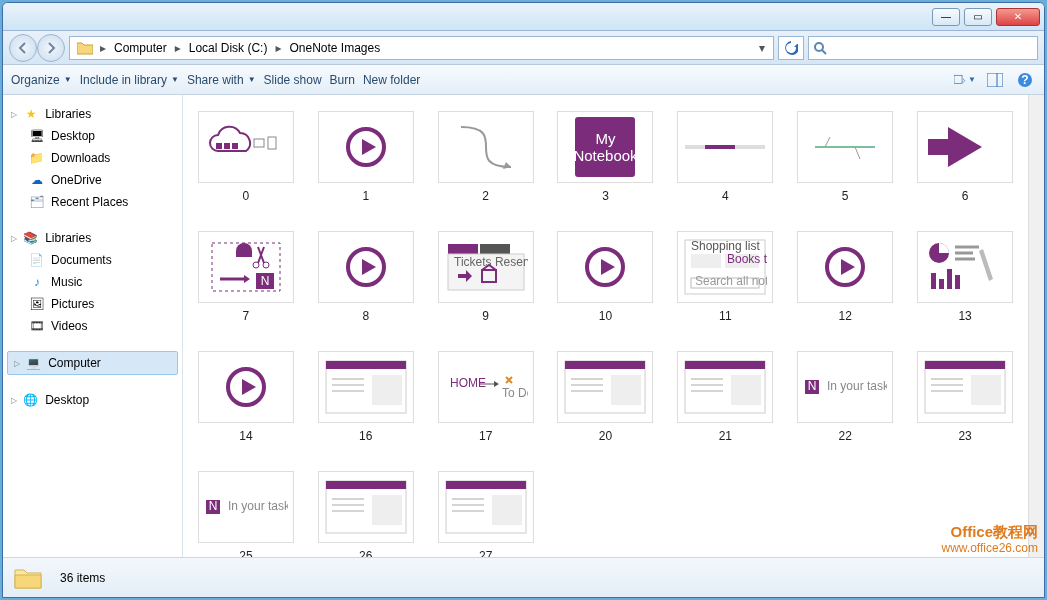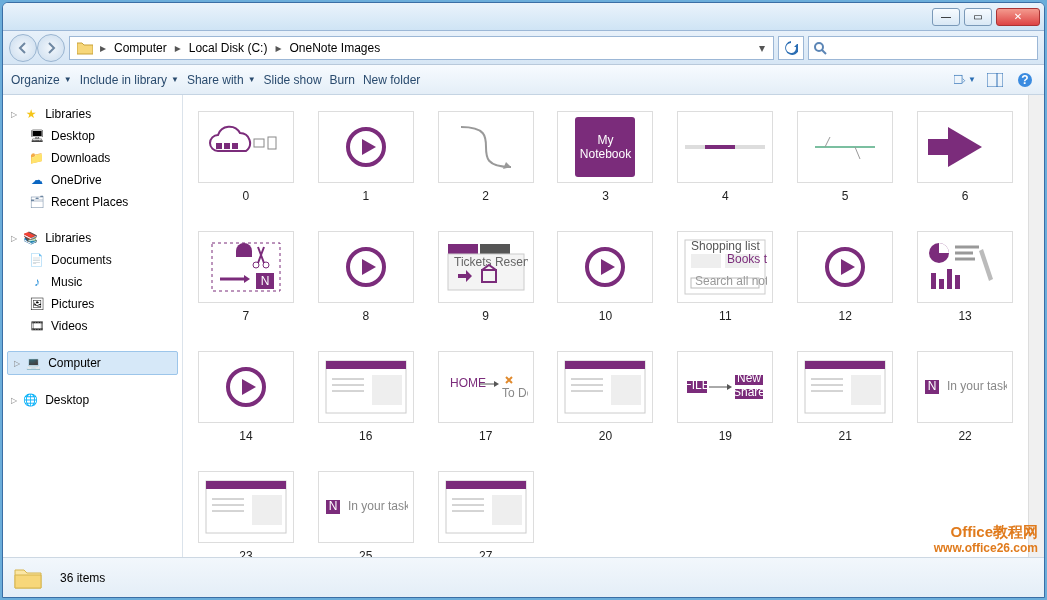--- a/index.html
+++ b/index.html
@@ -34,27 +34,27 @@
 .item.selected { background: #d6e8f8; border: 1px solid #9cc5ea; border-radius: 2px; }
 .ico { width: 16px; height: 16px; display: inline-flex; align-items: center; justify-content: center; font-size: 12px; }
 .content { flex: 1; overflow: auto; padding: 16px 8px; }
 .scroll-track { width: 16px; background: #f0f0f0; border-left: 1px solid #ddd; }
 .grid { display: grid; grid-template-columns: repeat(7, 1fr); gap: 28px 10px; }
 .thumb { display: flex; flex-direction: column; align-items: center; gap: 6px; cursor: pointer; }
 .thumb .tbox { width: 96px; height: 72px; border: 1px solid #ddd; background: #fff; display: flex; align-items: center; justify-content: center; overflow: hidden; color: #7b2c7b; font-size: 10px; text-align: center; }
 .thumb .tlabel { font-size: 12px; color: #222; }
 .status { height: 40px; border-top: 1px solid #cdd8e3; background: linear-gradient(#f2f7fc,#e4eef7); display: flex; align-items: center; padding: 0 10px; gap: 17px; }
 .status .bigfolder { width: 30px; height: 30px; display: flex; align-items: center; justify-content: center; color: #e6b33c; font-size: 22px; }
-.watermark { position: absolute; right: 6px; bottom: 42px; font-size: 11px; color: #e07b1d; text-align: right; pointer-events: none; line-height: 1.2; font-weight: bold; }
+.watermark { position: absolute; right: 6px; bottom: 42px; font-size: 11px; color: #e07b1d; text-align: right; pointer-events: none; line-height: 1.2; }
 .watermark b { font-size: 15px; color: #e07b1d; }
 .play { width: 40px; height: 40px; border: 4px solid #7b2c7b; border-radius: 50%; position: relative; }
 .play:after { content: ""; position: absolute; left: 12px; top: 8px; border-left: 14px solid #7b2c7b; border-top: 8px solid transparent; border-bottom: 8px solid transparent; }
 .arrowR { width: 0; height: 0; border-left: 34px solid #7b2c7b; border-top: 20px solid transparent; border-bottom: 20px solid transparent; position: relative; }
 .arrowR:before { content: ""; position: absolute; left: -54px; top: -8px; width: 20px; height: 16px; background: #7b2c7b; }
-.notebook { width: 60px; height: 60px; background: #7b2c7b; color: #fff; display: flex; align-items: center; justify-content: center; font-size: 12px; border-radius: 3px; }
+.notebook { width: 60px; height: 60px; background: #7b2c7b; color: #fff; display: flex; align-items: center; justify-content: center; font-size: 15px; border-radius: 3px; }
 svg { display: block; }
 </style>
 </head>
 <body>
 
 <div class="window" style="position:relative">
 
   <div class="titlebar">
     <div class="winbtn">—</div>
     <div class="winbtn">▭</div>
@@ -392,35 +392,20 @@
                 <line x1="8" y1="20" x2="40" y2="20" stroke="#aaa"></line>
                 <line x1="8" y1="26" x2="40" y2="26" stroke="#aaa"></line>
                 <line x1="8" y1="32" x2="40" y2="32" stroke="#aaa"></line>
                 <rect x="48" y="16" width="30" height="30" fill="#eee"></rect>
               </svg>
             </div>
             <div class="tlabel">20</div>
           </div>
           <div class="thumb">
             <div class="tbox">
-              <svg width="84" height="40" viewBox="0 0 84 40">
-                <rect x="4" y="14" width="20" height="12" fill="#7b2c7b"></rect>
-                <text x="14" y="22" font-size="6" fill="#fff" text-anchor="middle">FILE</text>
-                <line x1="26" y1="20" x2="44" y2="20" stroke="#555"></line>
-                <path d="M44 17l5 3-5 3z" fill="#555"></path>
-                <rect x="52" y="8" width="28" height="10" fill="#7b2c7b"></rect>
-                <rect x="52" y="22" width="28" height="10" fill="#7b2c7b"></rect>
-                <text x="66" y="15" font-size="5" fill="#fff" text-anchor="middle">New</text>
-                <text x="66" y="29" font-size="5" fill="#fff" text-anchor="middle">Share</text>
-              </svg>
-            </div>
-            <div class="tlabel">19</div>
-          </div>
-          <div class="thumb">
-            <div class="tbox">
               <svg width="84" height="56" viewBox="0 0 84 56">
                 <rect x="2" y="2" width="80" height="52" fill="#fff" stroke="#ccc"></rect>
                 <rect x="2" y="2" width="80" height="8" fill="#7b2c7b"></rect>
                 <line x1="8" y1="20" x2="40" y2="20" stroke="#aaa"></line>
                 <line x1="8" y1="26" x2="40" y2="26" stroke="#aaa"></line>
                 <line x1="8" y1="32" x2="40" y2="32" stroke="#aaa"></line>
                 <rect x="48" y="16" width="30" height="30" fill="#eee"></rect>
               </svg>
             </div>
             <div class="tlabel">21</div>
@@ -450,20 +435,33 @@
           </div>
           <div class="thumb">
             <div class="tbox">
               <svg width="84" height="30" viewBox="0 0 84 30">
                 <rect x="2" y="8" width="14" height="14" fill="#7b2c7b"></rect>
                 <text x="9" y="18" font-size="9" fill="#fff" text-anchor="middle">N</text>
                 <text x="24" y="18" font-size="7" fill="#888">In your taskbar</text>
               </svg>
             </div>
             <div class="tlabel">25</div>
+          </div>
+          <div class="thumb">
+            <div class="tbox">
+              <svg width="84" height="56" viewBox="0 0 84 56">
+                <rect x="2" y="2" width="80" height="52" fill="#fff" stroke="#ccc"></rect>
+                <rect x="2" y="2" width="80" height="8" fill="#7b2c7b"></rect>
+                <line x1="8" y1="20" x2="40" y2="20" stroke="#aaa"></line>
+                <line x1="8" y1="26" x2="40" y2="26" stroke="#aaa"></line>
+                <line x1="8" y1="32" x2="40" y2="32" stroke="#aaa"></line>
+                <rect x="48" y="16" width="30" height="30" fill="#eee"></rect>
+              </svg>
+            </div>
+            <div class="tlabel">26</div>
           </div>
           <div class="thumb">
             <div class="tbox">
               <svg width="84" height="56" viewBox="0 0 84 56">
                 <rect x="2" y="2" width="80" height="52" fill="#fff" stroke="#ccc"></rect>
                 <rect x="2" y="2" width="80" height="8" fill="#7b2c7b"></rect>
                 <line x1="8" y1="20" x2="40" y2="20" stroke="#aaa"></line>
                 <line x1="8" y1="26" x2="40" y2="26" stroke="#aaa"></line>
                 <line x1="8" y1="32" x2="40" y2="32" stroke="#aaa"></line>
                 <rect x="48" y="16" width="30" height="30" fill="#eee"></rect>

